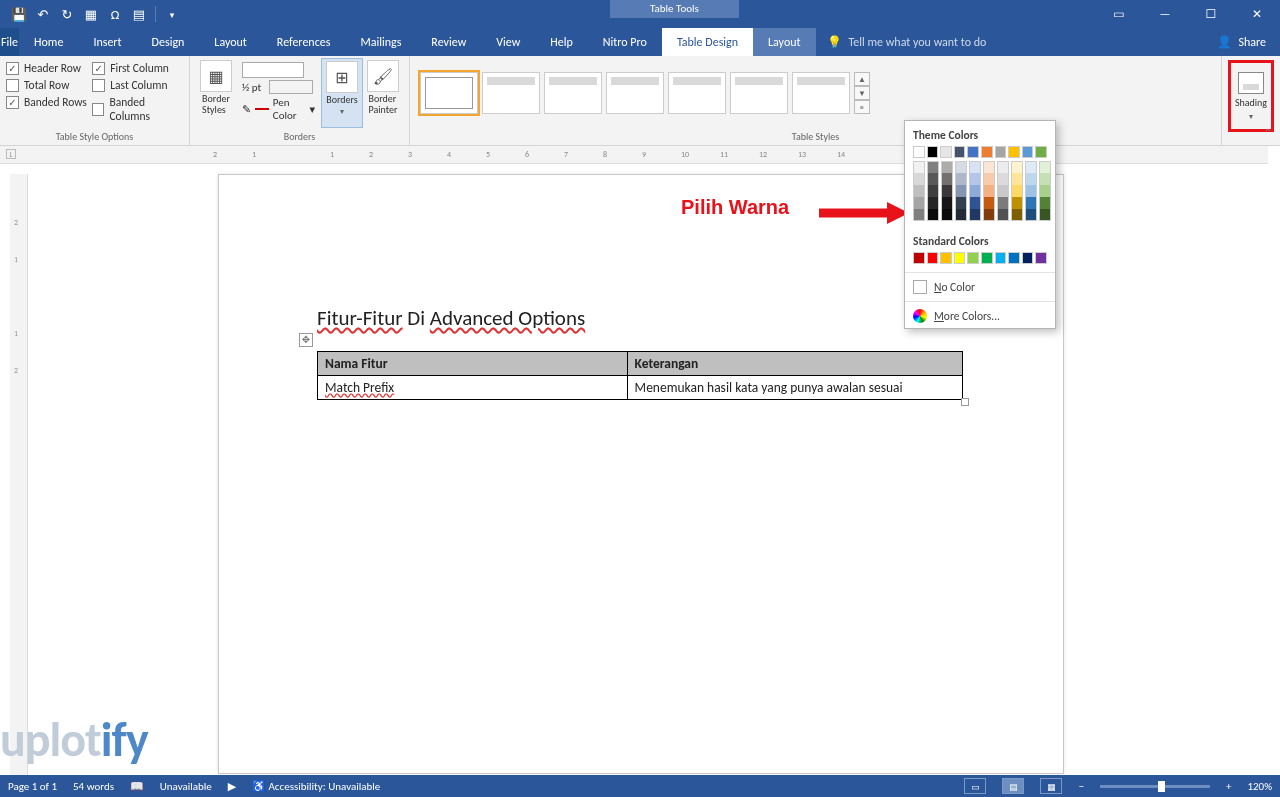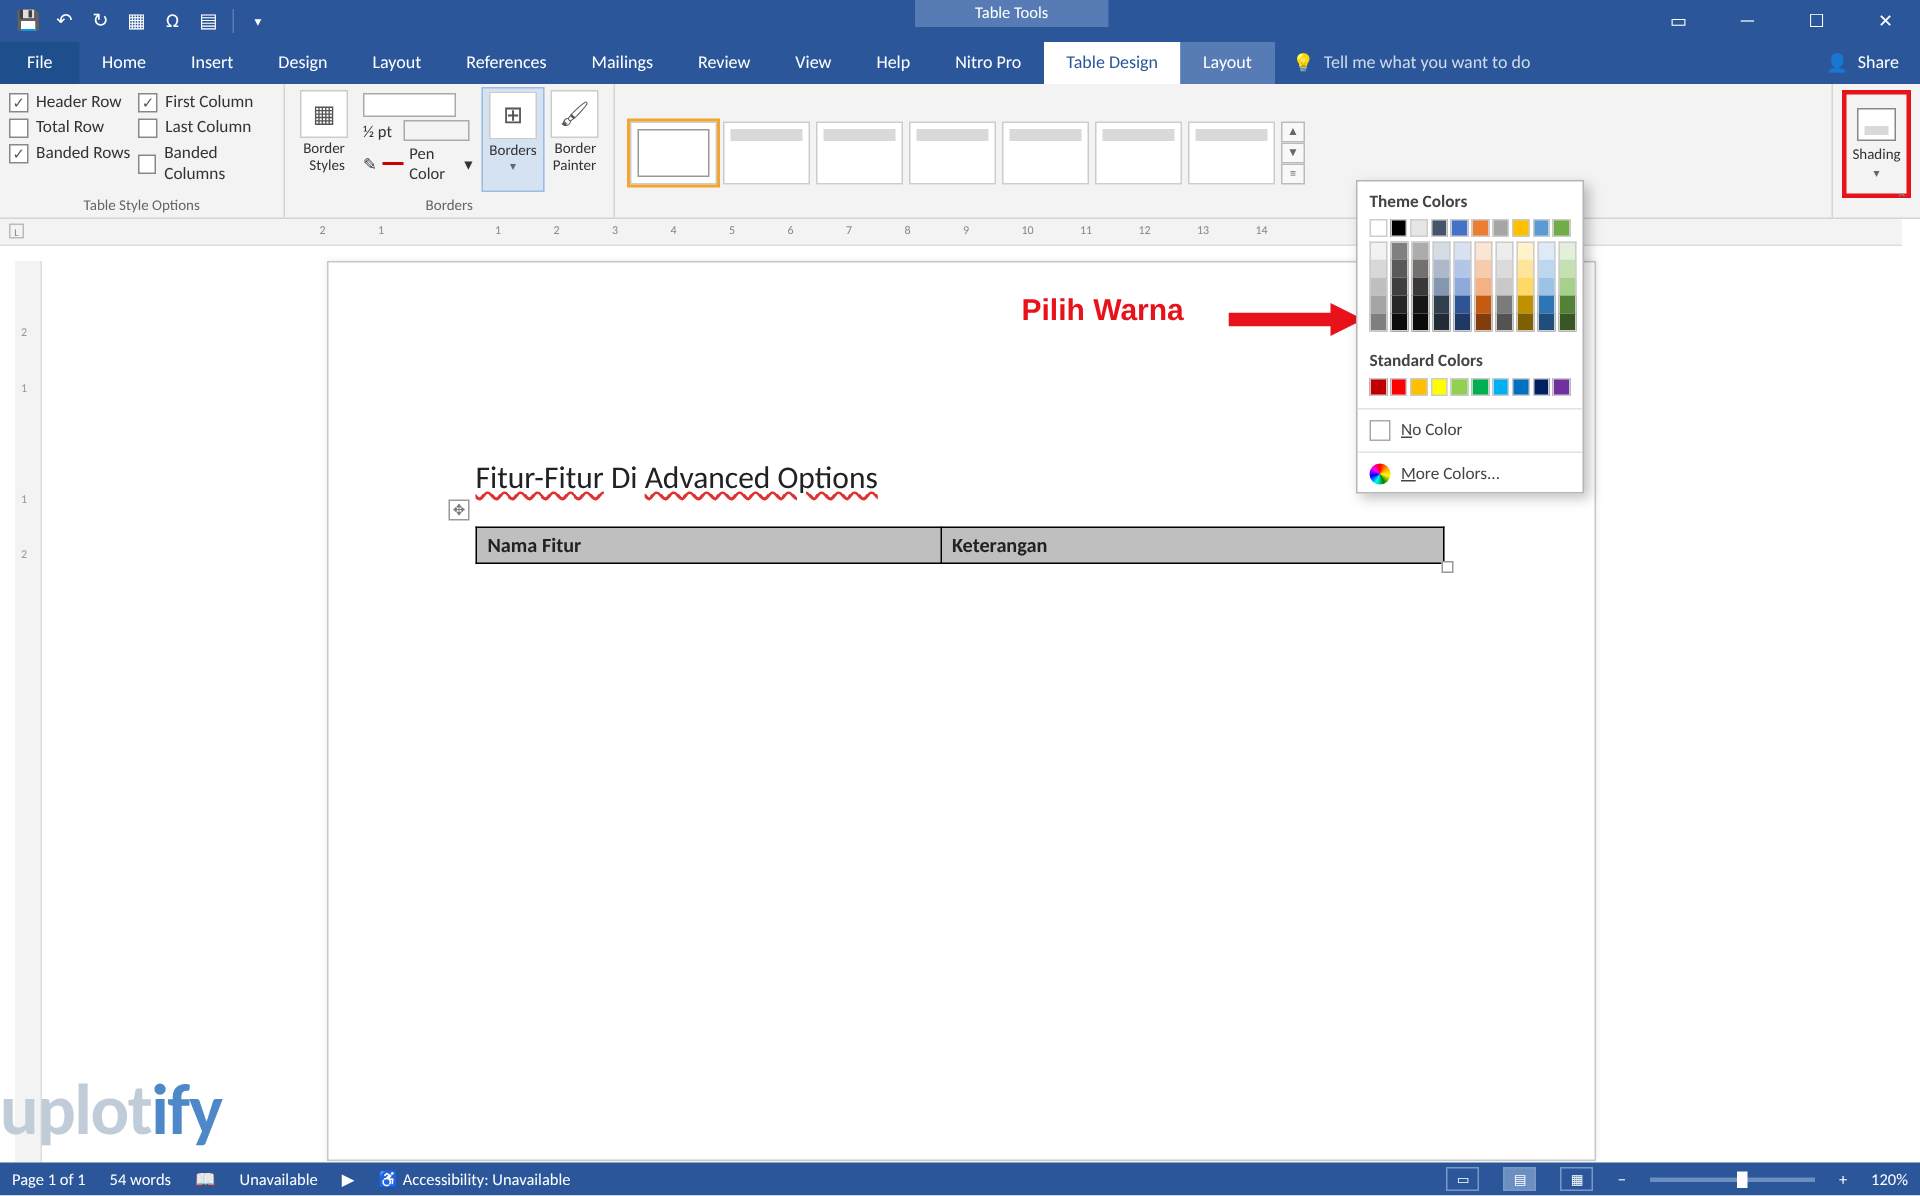--- a/index.html
+++ b/index.html
@@ -11,21 +11,21 @@
 .qat .qbtn { width:22px; height:22px; display:flex; align-items:center; justify-content:center; cursor:default; font-size:13px; color:#fff; }
 .qat .sep { width:1px; height:16px; background:#5a7bb5; margin:0 3px; }
 .titlebar-center { flex:1; text-align:center; font-size:12px; color:#fff; padding-top:2px; }
 .titlebar-context { position:absolute; left:610px; top:0; background:#567bb5; height:18px; padding:2px 40px; font-size:11px; color:#fff; }
 .titlebar-right { display:flex; }
 .titlebar-right .wbtn { width:46px; height:28px; display:flex; align-items:center; justify-content:center; font-size:12px; color:#fff; }
 
 
 .menubar { height:28px; background:#2b579a; display:flex; align-items:stretch; }
 .menubar .tab { padding:0 15px; display:flex; align-items:center; color:#fff; font-size:12px; cursor:default; }
-.menubar .tab.file { background:#1e4e8c; padding:0 18px; }
+.menubar .tab.file { background:#1e4e8c; padding:0 1px; }
 .menubar .tab.active { background:#fff; color:#2b579a; }
 .menubar .tab.ctx { background:#567bb5; }
 .menubar .tab.ctx.active { background:#fff; color:#2b579a; }
 .menubar .spacer { flex:1; }
 .menubar .tell { color:#cfd9ea; font-size:12px; display:flex; align-items:center; gap:6px; padding:0 12px; }
 .menubar .share { color:#fff; font-size:12px; display:flex; align-items:center; gap:6px; padding:0 14px; }
 
 
 .ribbon { height:90px; background:#f3f3f3; border-bottom:1px solid #d4d4d4; display:flex; position:relative; }
 .rgroup { border-right:1px solid #d4d4d4; padding:2px 6px 0 6px; display:flex; flex-direction:column; }
@@ -33,21 +33,21 @@
 .rgroup-body { flex:1; display:flex; }
 
 .tsopts { width:190px; }
 .tsopts .col { display:flex; flex-direction:column; gap:3px; padding-top:3px; }
 .chk { display:flex; align-items:center; gap:5px; font-size:11.5px; color:#333; }
 .chk .box { width:13px; height:13px; border:1px solid #888; background:#fff; display:flex; align-items:center; justify-content:center; font-size:10px; color:#555; }
 
 .borders-group { width:220px; }
 .borders-group .big { display:flex; flex-direction:column; align-items:center; gap:1px; padding:2px 4px; }
 .borders-group .big .icn { width:32px; height:32px; border:1px solid #ccc; background:#fff; display:flex; align-items:center; justify-content:center; font-size:16px; color:#555; }
-.borders-group .big .lbl { font-size:10px; color:#333; text-align:right; line-height:11px;}
+.borders-group .big .lbl { font-size:10px; color:#333; text-align:left; line-height:11px;}
 .borders-group .big.sel { background:#d4e2f2; border:1px solid #9bbde0; }
 .borders-mid { display:flex; flex-direction:column; gap:2px; padding:4px 6px; font-size:11px; color:#333; }
 .borders-mid .linesel { width:62px; height:16px; border:1px solid #aaa; background:#fff; }
 .borders-mid .row { display:flex; align-items:center; gap:4px; }
 .penline { width:18px; height:2px; background:#c00; display:inline-block; }
 
 .styles-group { flex:1; min-width:420px; }
 .styles-gallery { display:flex; gap:4px; align-items:center; padding:4px 4px; flex-wrap:nowrap; overflow:hidden; }
 .style-thumb { width:58px; height:42px; border:1px solid #ccc; background:#fff; position:relative; }
 .style-thumb.sel { outline:2px solid #f3a530; }
@@ -257,20 +257,21 @@
         <div class="style-thumb">
             <div class="hdr"></div>
           </div>
         <div class="gallery-scroll">
             <div>▲</div>
             <div>▼</div>
             <div>≡</div>
           </div>
       </div>
     </div>
+    <div class="rgroup-label">Table Styles</div>
   </div>
 
   <div class="shading-btn">
     <div class="icn"></div>
     <div class="lbl">Shading</div>
     <div class="drop">▾</div>
   </div>
   <div class="ribbon-collapse">⌃</div>
 </div>
 
@@ -469,20 +470,24 @@
       <div class="table-wrap">
         <div class="table-handle">✥</div>
         <table class="doc-table">
           <thead>
               <tr>
             <th style="width:48%;">Nama Fitur</th>
             <th>Keterangan</th>
           </tr>
             </thead>
           <tbody id="doc-rows">
+              <tr>
+                <td><span class="wavy">Match Prefix</span></td>
+                <td>Menemukan hasil kata yang punya awalan sesuai</td>
+              </tr>
             </tbody>
         </table>
         <div class="table-resize"></div>
       </div>
     </div>
   </div>
 </div>
 
 <div class="annot-text">Pilih Warna</div>
 <div class="annot-arrow">

